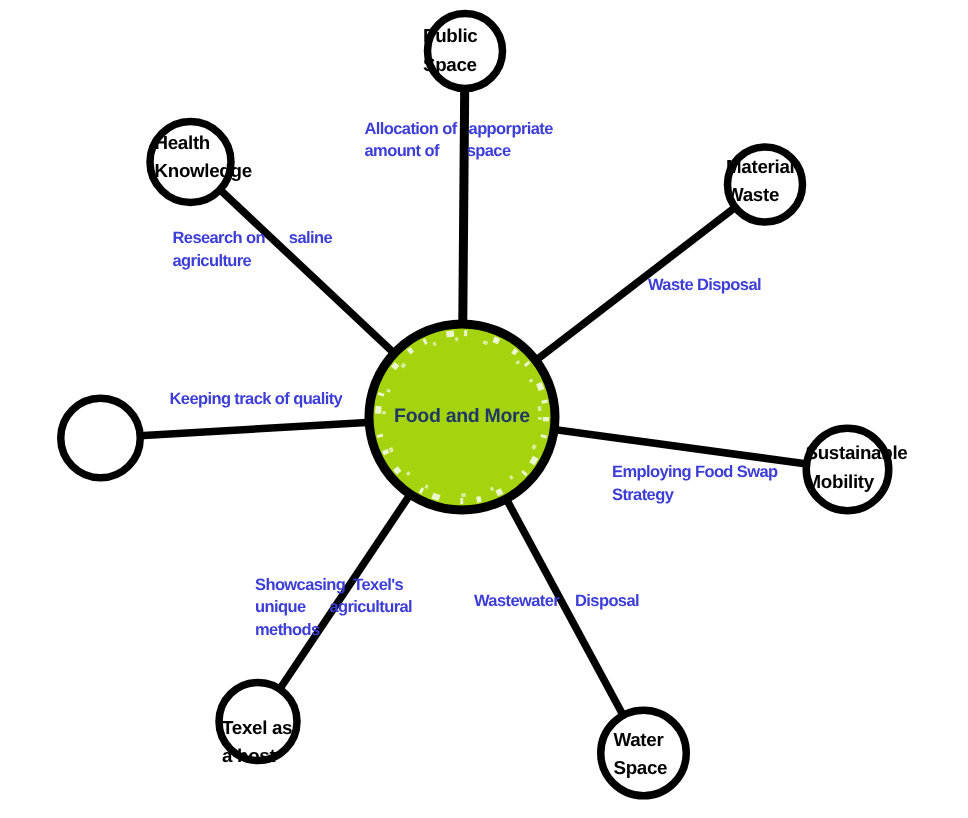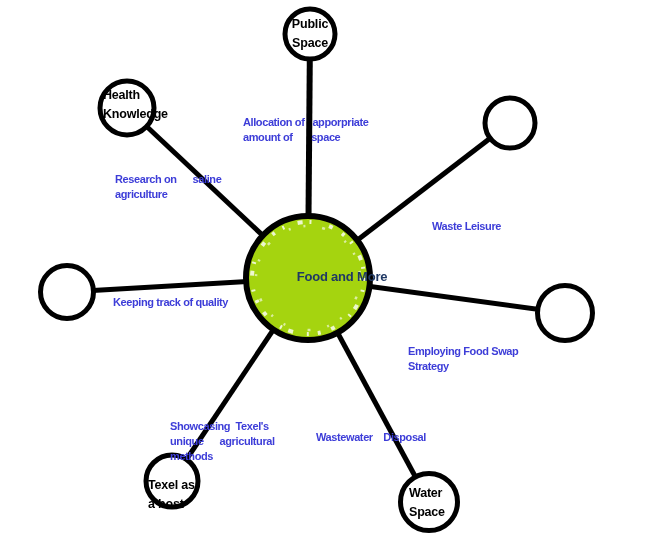--- a/index.html
+++ b/index.html
@@ -21,32 +21,30 @@
   }
   .center-label {
     position: absolute;
     z-index: 2;
     width: 130px;
     text-align: center;
     white-space: pre;
     color: #1f3864;
     font: 700 13px/15px "Liberation Sans", sans-serif;
     letter-spacing: -0.2px;
-    padding-left: 34px;
   }
   .edge-label {
     position: absolute;
     z-index: 2;
     white-space: pre;
     color: #3d3dd8;
     font: 700 11px/15px "Liberation Sans", sans-serif;
     letter-spacing: -0.4px;
-    margin-top: 36px;
   }
-  .ta-center { text-align: center; }
+  .ta-center { text-align: left; }
 </style>
 </head>
 <body>
 
 <div id="canvas">
 
   <svg id="diagram-svg" width="645" height="545" viewBox="0 0 645 545">
 
     <line x1="308" y1="278" x2="310" y2="34" stroke="#000" stroke-width="6"></line>
     <line x1="308" y1="278" x2="127" y2="108" stroke="#000" stroke-width="5"></line>
@@ -69,30 +67,34 @@
     <circle cx="172" cy="481" r="26" fill="#fff" stroke="#000" stroke-width="5"></circle>
     <circle cx="429" cy="502" r="28.5" fill="#fff" stroke="#000" stroke-width="5"></circle>
   </svg>
 
   <div class="center-label" style="left:243px; top:269px;">Food and More</div>
 
   <div class="node-label ta-center" style="left:282px; top:15px; width:56px;">Public
 Space</div>
   <div class="node-label" style="left:103px; top:86px;">Health
 Knowledge</div>
+  <div class="node-label" style="left:484px; top:102px;">Material
+Waste</div>
+  <div class="node-label" style="left:537px; top:293px;">Sustainable
+Mobility</div>
   <div class="node-label" style="left:148px; top:476px;">Texel as
 a host</div>
   <div class="node-label" style="left:409px; top:484px;">Water
 Space</div>
 
   <div class="edge-label" style="left:243px; top:79px;">Allocation of   apporpriate
 amount of       space</div>
-  <div class="edge-label" style="left:115px; top:136px;">Research on      saline
+  <div class="edge-label" style="left:115px; top:152px;">Research on      saline
 agriculture</div>
-  <div class="edge-label" style="left:432px; top:183px;">Waste Leisure</div>
+  <div class="edge-label" style="left:432px; top:183px;">Waste Disposal</div>
   <div class="edge-label" style="left:113px; top:259px;">Keeping track of quality</div>
   <div class="edge-label" style="left:170px; top:383px;">Showcasing  Texel's
 unique      agricultural
 methods</div>
   <div class="edge-label" style="left:408px; top:308px;">Employing Food Swap
 Strategy</div>
   <div class="edge-label" style="left:316px; top:394px;">Wastewater    Disposal</div>
 
 </div>
 

